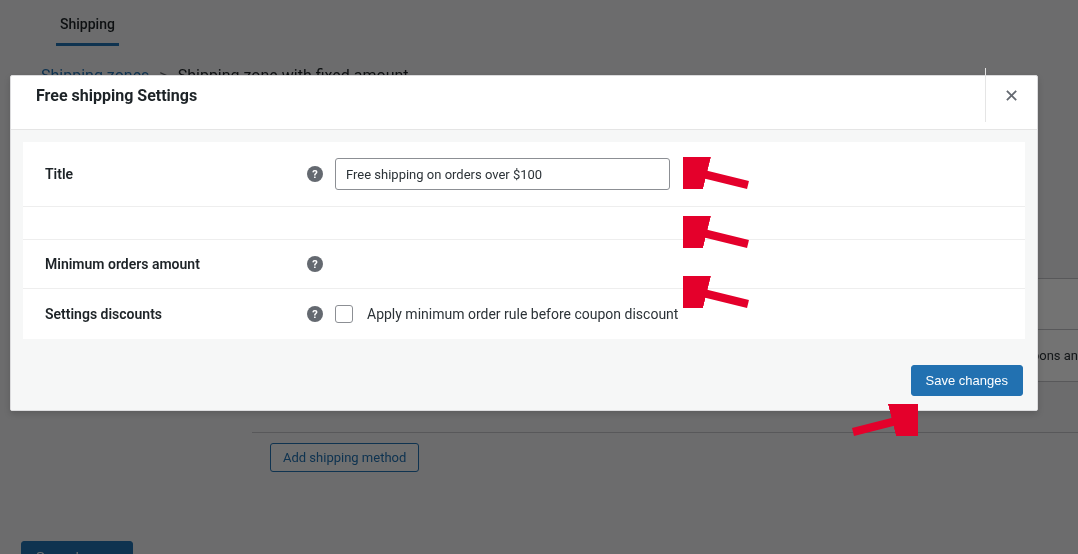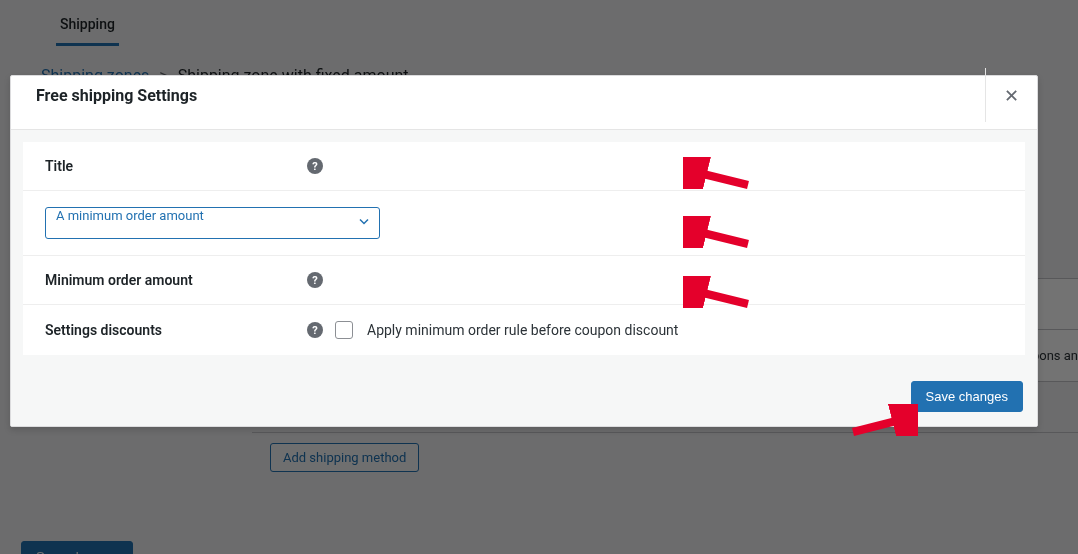--- a/index.html
+++ b/index.html
@@ -262,38 +262,31 @@
     <div class="modal-close">✕</div>
   </div>
 
   <div class="form-body">
 
     <div class="form-row">
       <div class="form-label">
         <span>Title</span>
         <span class="help-icon">?</span>
       </div>
+      <div class="form-control">
+        <input class="text-input" type="text" value="Free shipping on orders over $100" style="">
+      </div>
     </div>
 
     <div class="form-row">
-      <div class="form-control">
-        <div class="select-wrap">
-          <div class="select-input">A minimum order amount</div>
-          <span class="select-chevron">
-            <svg width="12" height="12" viewBox="0 0 12 12">
-                <path d="M2 4 L6 8 L10 4" stroke="#2271b1" stroke-width="1.5" fill="none"></path>
-              </svg>
-          </span>
-        </div>
-      </div>
     </div>
 
     <div class="form-row">
       <div class="form-label">
-        <span>Minimum order amount</span>
+        <span>Minimum orders amount</span>
         <span class="help-icon">?</span>
       </div>
     </div>
 
     <div class="form-row">
       <div class="form-label">
         <span>Settings discounts</span>
         <span class="help-icon">?</span>
       </div>
       <div class="checkbox-wrap">

